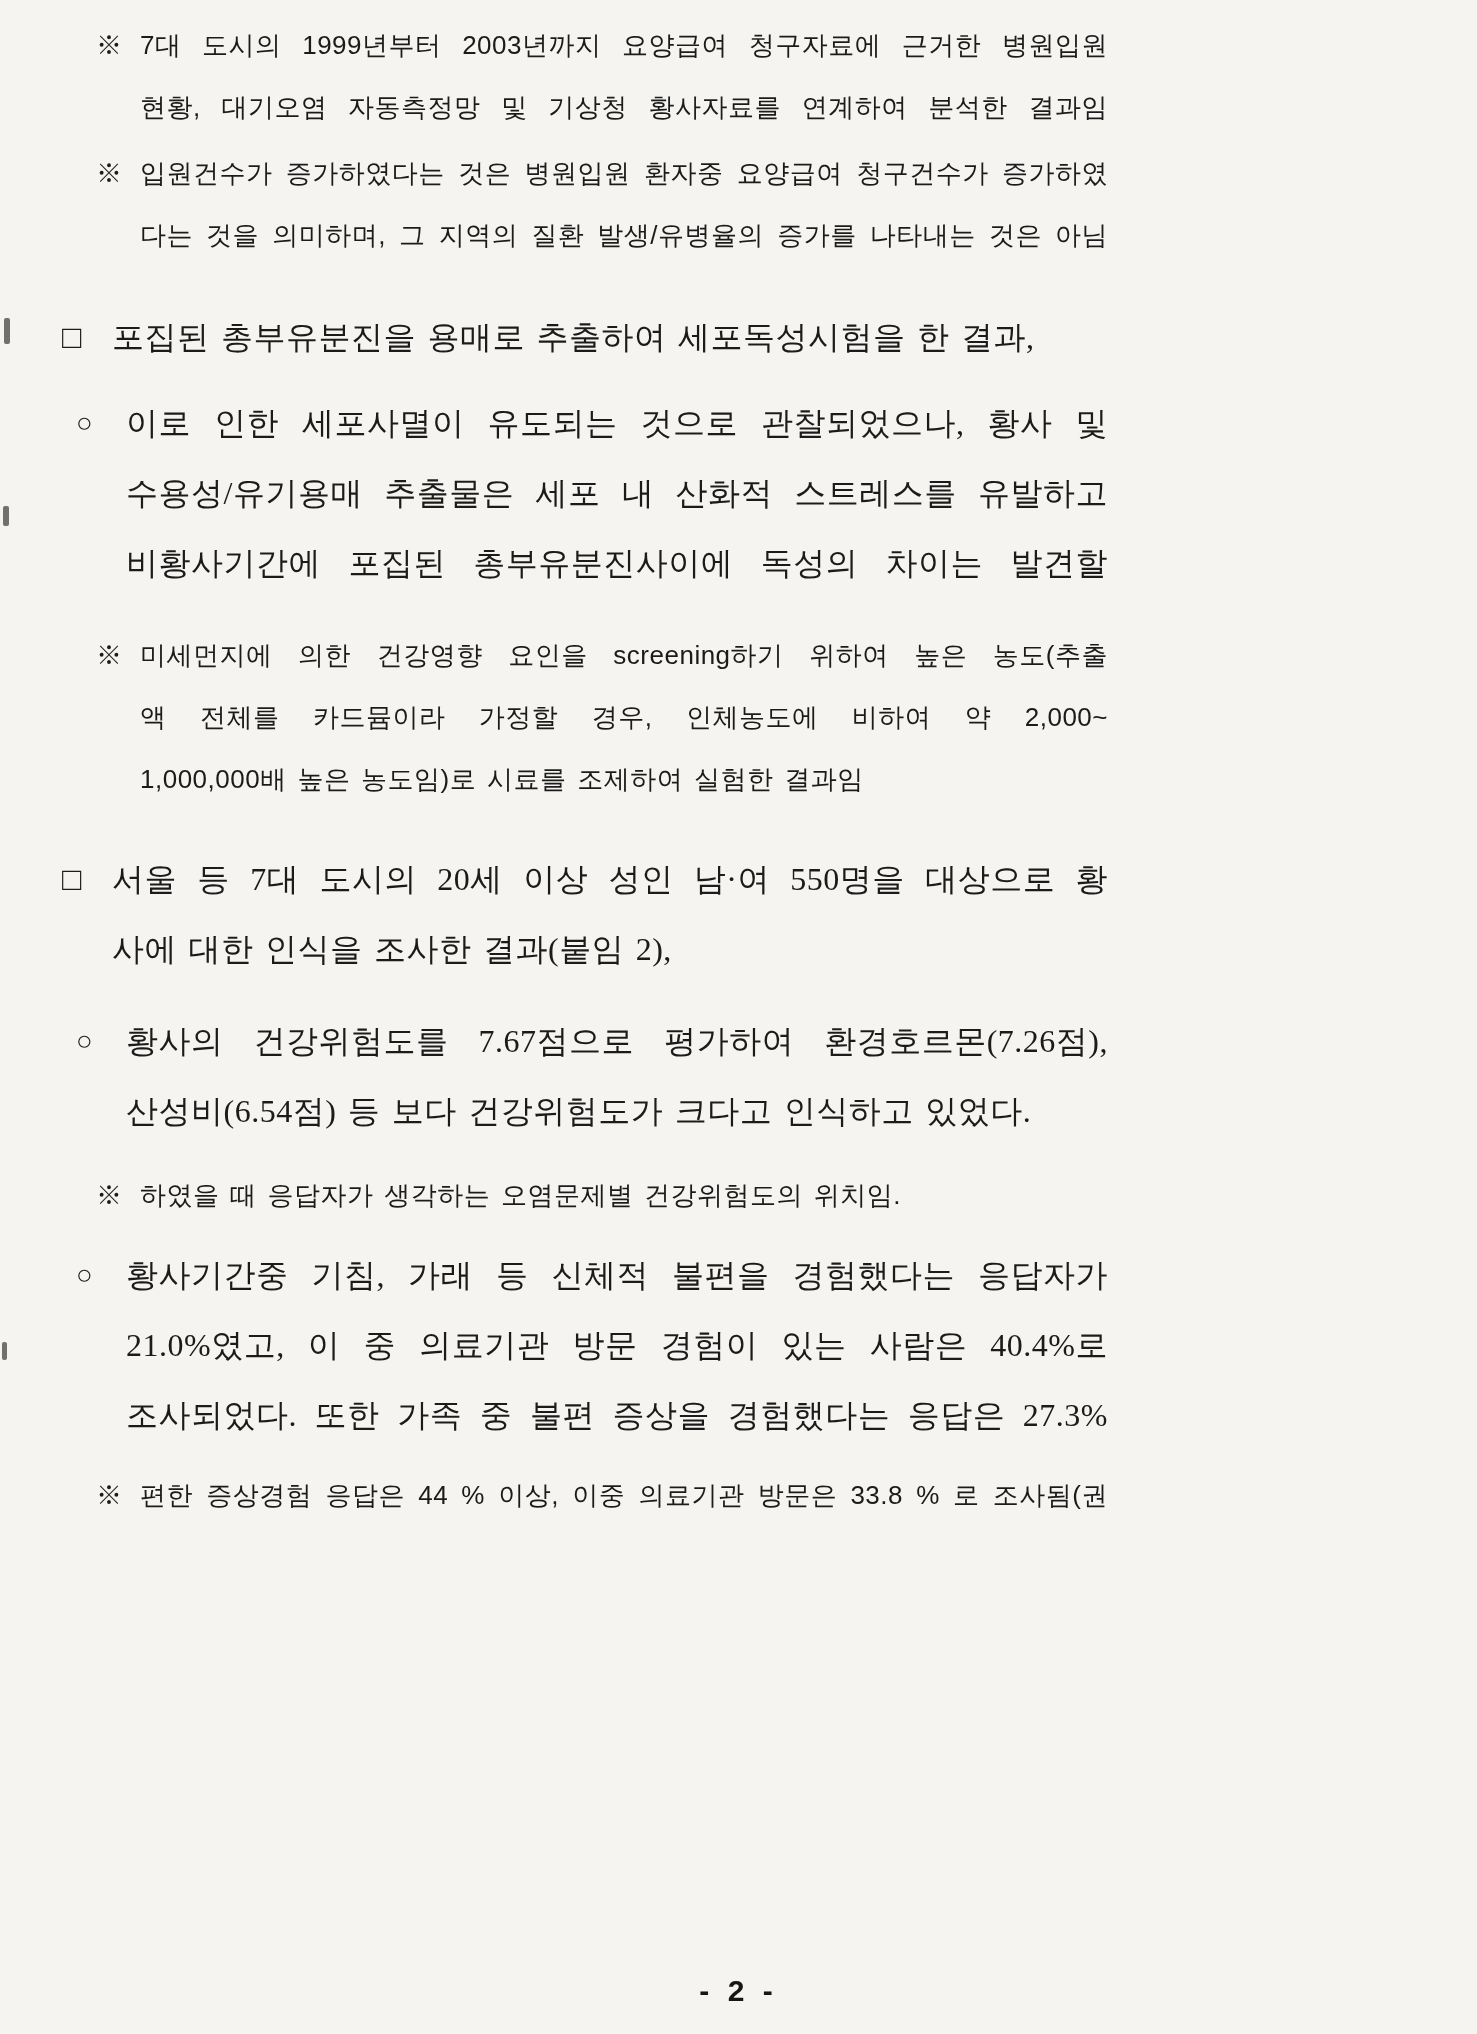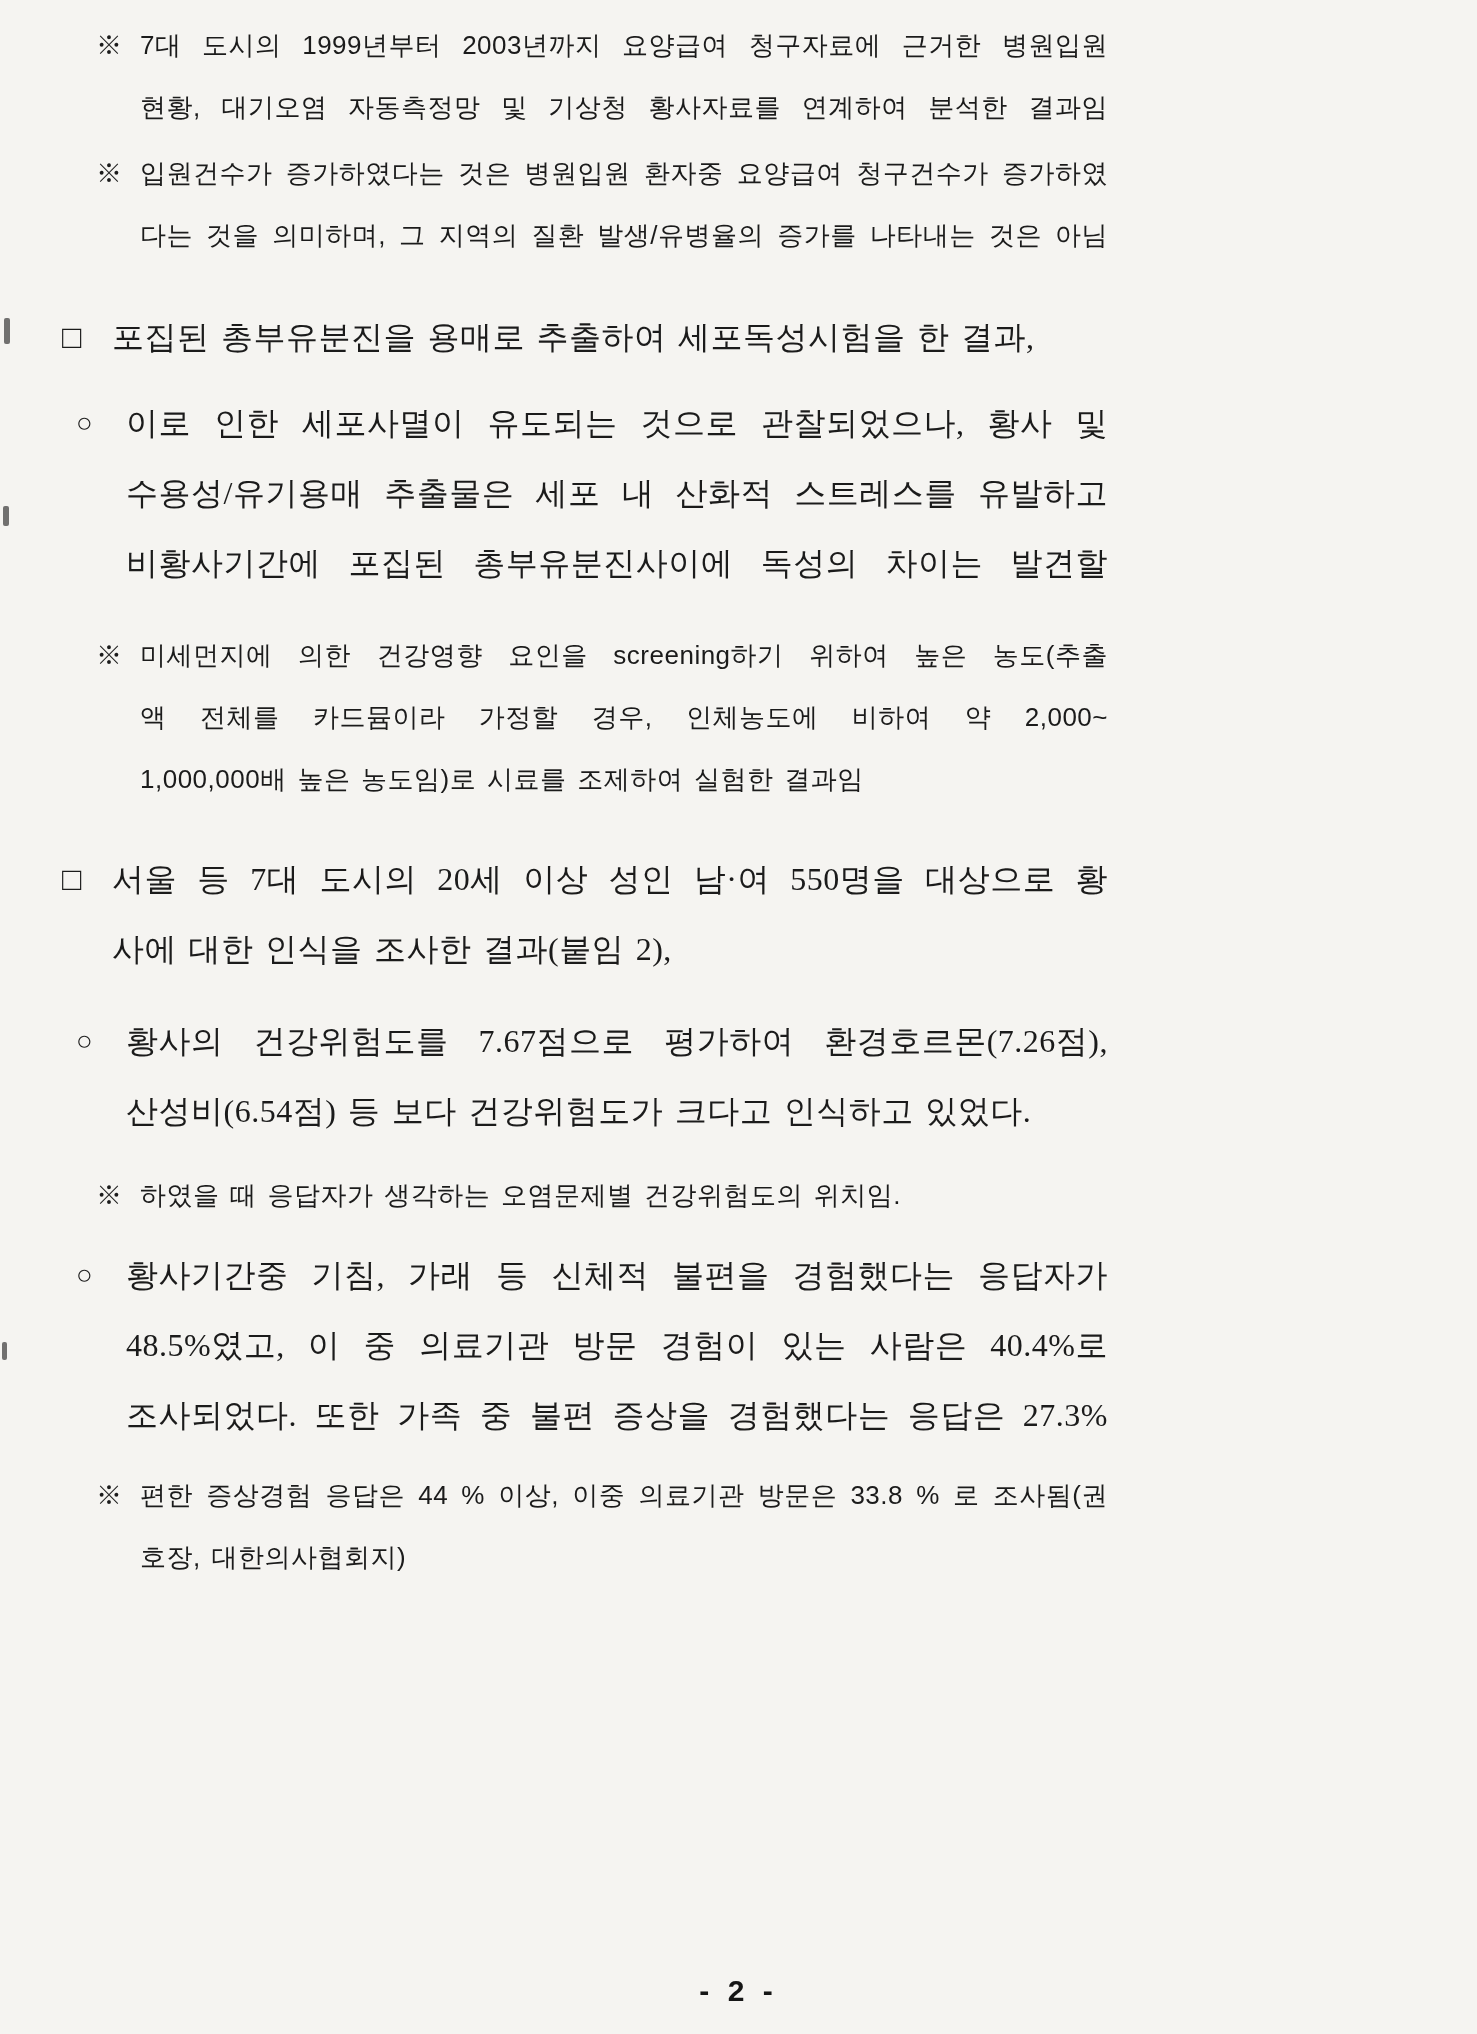--- a/index.html
+++ b/index.html
@@ -150,28 +150,27 @@
     <span class="marker">※</span>
     <div class="lines">
       <div class="line">하였을 때 응답자가 생각하는 오염문제별 건강위험도의 위치임.</div>
     </div>
   </div>
 
   <div class="block main sub b9">
     <span class="marker">○</span>
     <div class="lines">
       <div class="line fill">황사기간중 기침, 가래 등 신체적 불편을 경험했다는 응답자가</div>
-      <div class="line fill">48.5%였고, 이 중 의료기관 방문 경험이 있는 사람은 40.4%로</div>
+      <div class="line fill">21.0%였고, 이 중 의료기관 방문 경험이 있는 사람은 40.4%로</div>
       <div class="line fill">조사되었다. 또한 가족 중 불편 증상을 경험했다는 응답은 27.3%</div>
     </div>
   </div>
 
   <div class="block note b10">
     <span class="marker">※</span>
     <div class="lines">
       <div class="line fill">편한 증상경험 응답은 44 % 이상, 이중 의료기관 방문은 33.8 % 로 조사됨(권</div>
-      <div class="line">호장, 대한의사협회지)</div>
     </div>
   </div>
 
   <div class="footer">- 2 -</div>
 
 </div>
 
 </body></html>

